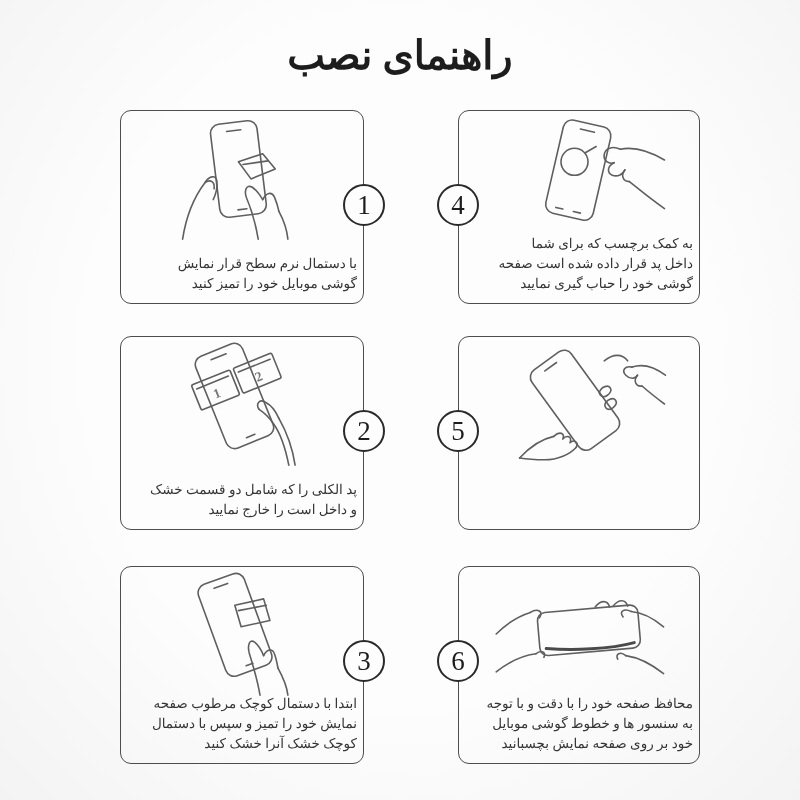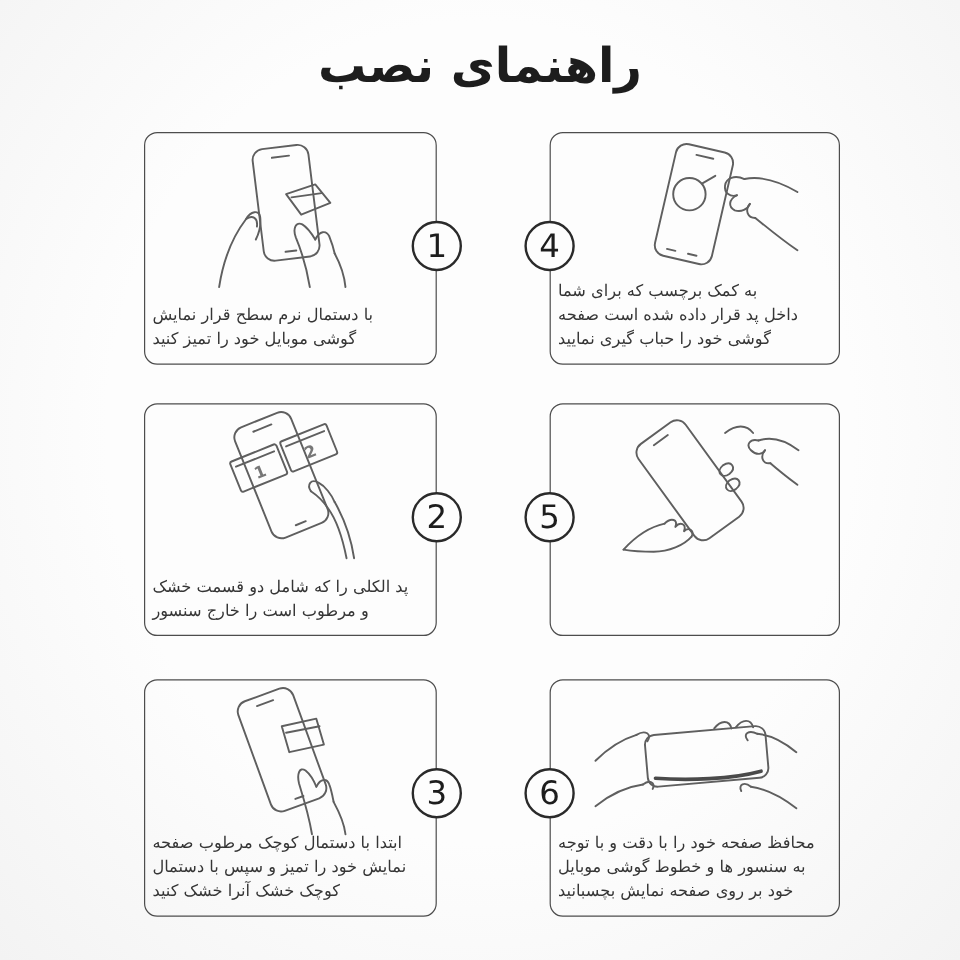--- a/index.html
+++ b/index.html
@@ -2,21 +2,21 @@
 <html><head>
 <meta charset="utf-8">
 <style>
   html,body{margin:0;padding:0;}
   body{
     width:800px;height:800px;
     background:radial-gradient(ellipse at 50% 45%, #fdfdfd 55%, #f3f3f3 100%);
     font-family:"DejaVu Sans", sans-serif;
     overflow:hidden;
   }
-  #canvas{position:relative;width:800px;height:716px;}
+  #canvas{position:relative;width:800px;height:716px;font-family:Liberation Serif, serif;}
   .page-title{
     position:absolute;top:32px;left:0;width:800px;
     text-align:center;direction:rtl;
     font-size:40px;font-weight:600;color:#1d1d1d;letter-spacing:0;
   }
   .step-box{
     position:absolute;
     border:1.6px solid #4d4d4d;
     border-radius:11px;
     background:transparent;
@@ -38,21 +38,21 @@
   .circle-right{right:-22px;}
   .circle-left{left:-22px;}
   .illus-wrap{
     position:absolute;top:2px;left:0;right:0;height:130px;
     display:flex;align-items:center;justify-content:center;
   }
   .illus{width:204px;height:126px;}
   .illus *{vector-effect:non-scaling-stroke;}
   .caption{
     position:absolute;bottom:9px;left:6px;right:6px;
-    text-align:left;direction:rtl;
+    text-align:right;direction:rtl;
     white-space:pre-line;
     font-size:13.5px;line-height:1.48;color:#353535;
   }
   .sachet-num{font-size:15px;fill:#777;stroke:none;font-weight:bold;}
 </style>
 </head>
 <body>
 
 <div id="canvas">
 
@@ -94,21 +94,21 @@
           <line x1="106" y1="38" x2="144" y2="38"></line>
           <text class="sachet-num" x="75" y="56" text-anchor="middle">1</text>
           <text class="sachet-num" x="125" y="56" text-anchor="middle">2</text>
         </g>
         <path d="M152 138 C148 118 143 103 135 92 C131 86 125 80 119 76"></path>
         <path d="M119 76 C115 70 119 64 126 68 C132 71 138 79 141 86"></path>
         <path d="M141 86 C149 100 156 118 159 138"></path>
       </svg>
     </div>
     <div class="caption">پد الکلی را که شامل دو قسمت خشک
-و مرطوب است را خارج سنسور</div>
+و داخل است را خارج نمایید</div>
   </div>
 
   <div class="step-box pos-3">
     <div class="num-circle circle-right">3</div>
     <div class="illus-wrap">
       <svg class="illus" viewBox="0 0 200 140" fill="none" stroke="#5f5f5f" stroke-width="1.6" stroke-linecap="round" stroke-linejoin="round">
         <g transform="rotate(-20 92 62)">
           <rect x="66" y="6" width="54" height="108" rx="10"></rect>
           <line x1="85" y1="14" x2="101" y2="14"></line>
           <line x1="89" y1="107" x2="97" y2="107"></line>

